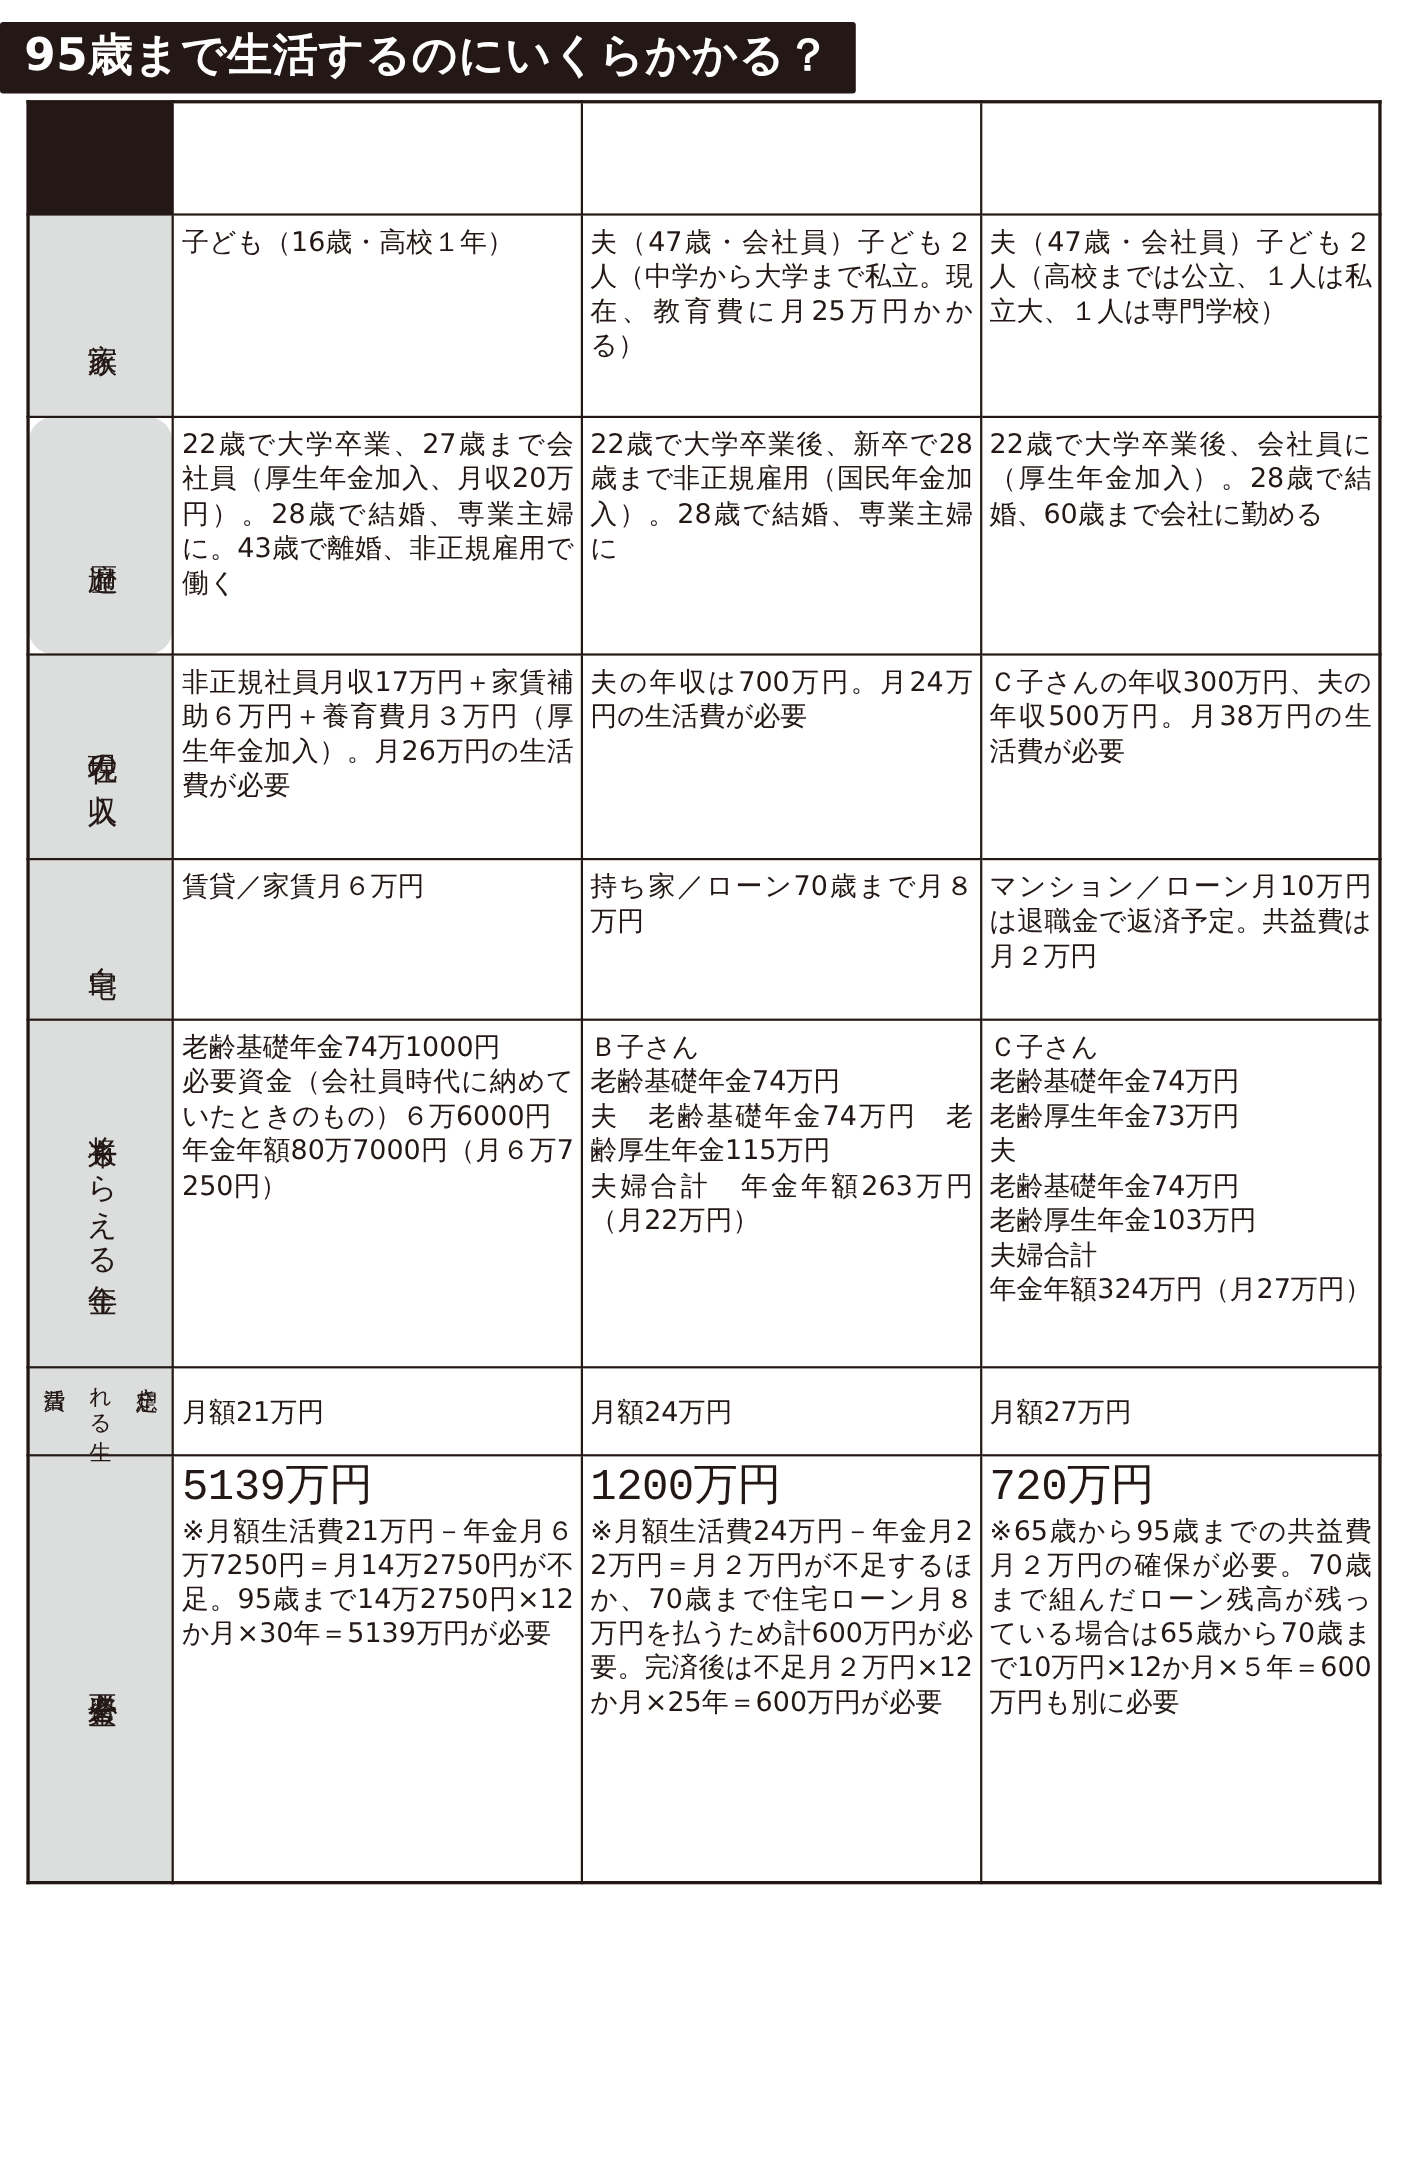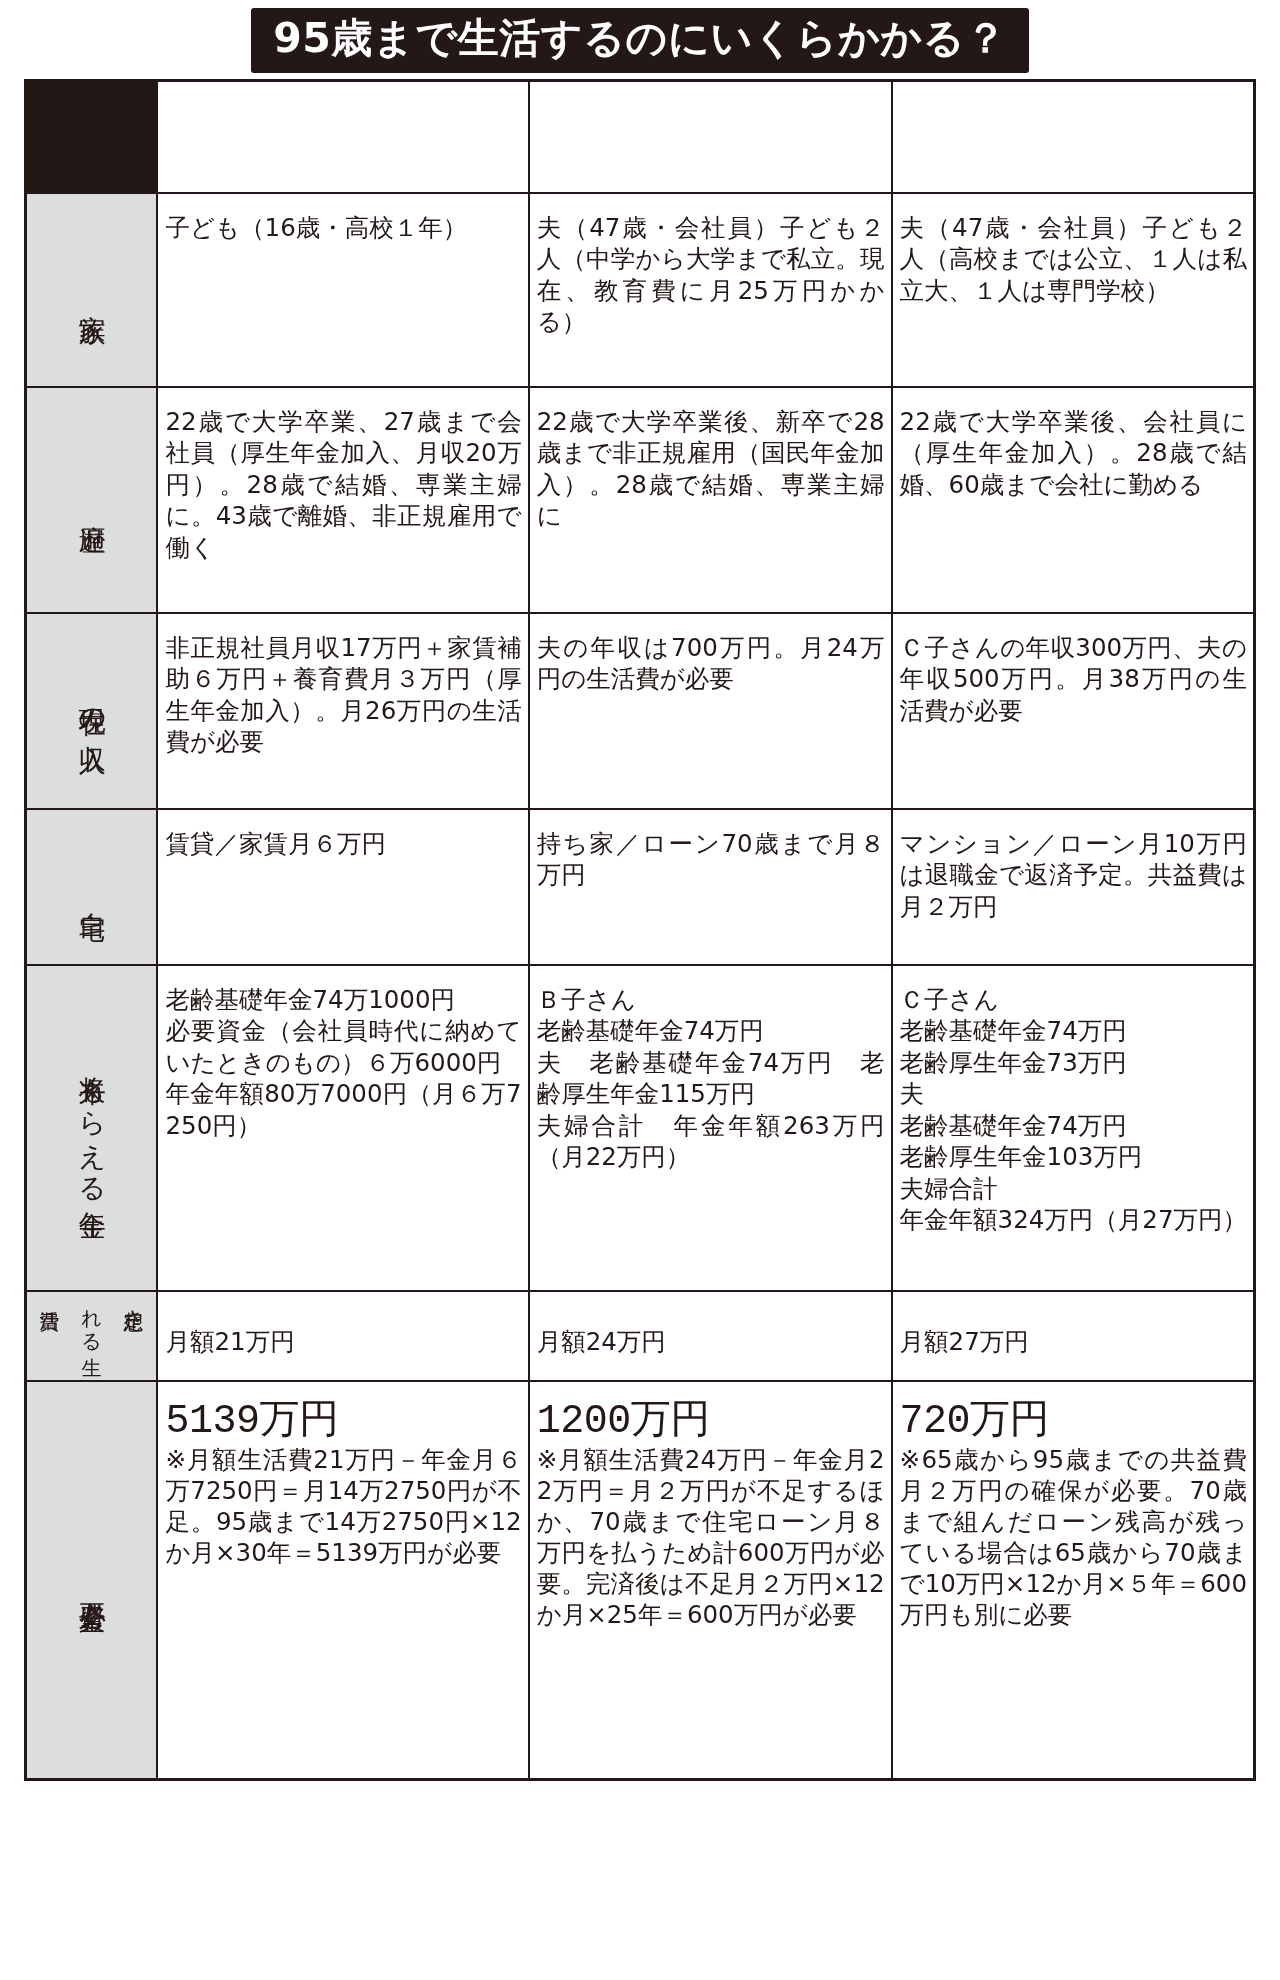--- a/index.html
+++ b/index.html
@@ -19,23 +19,22 @@
     position: relative;
     width: 1280px;
     height: 1980px;
     box-sizing: border-box;
     padding: 0;
   }
 
   
   .title-wrap {
     display: flex;
-    justify-content: center;
     align-items: center;
-    padding-top: 8px;
+    padding-top: 20px;
     padding-bottom: 6px;
   }
   .title-banner {
     display: inline-block;
     background: #231815;
     color: #ffffff;
     font-size: 41px;
     font-weight: bold;
     letter-spacing: 0.5px;
     line-height: 1.12;
@@ -48,21 +47,21 @@
   .tbl {
     border-collapse: collapse;
     table-layout: fixed;
     width: 1232px;
     margin: 0 auto;
     border: 3px solid #231815;
   }
   .tbl td, .tbl th {
     border: 2px solid #231815;
     vertical-align: top;
-    padding: 18px 6px 6px 7px;
+    padding: 8px 6px 6px 7px;
     font-size: 24.5px;
     line-height: 1.285;
     text-align: justify;
     text-justify: inter-character;
     word-break: break-all;
     background: #ffffff;
   }
 
   col.c-label { width: 128px; }
   col.c-a     { width: 360px; }
@@ -137,21 +136,21 @@
     font-weight: normal;
     font-family: Liberation Mono, monospace;
   }
   td.final {
     font-size: 24.5px;
     line-height: 1.265;
   }
 
   
   tr.r-family   td { height: 168px; }
-  tr.r-career   td { height: 200px; }
+  tr.r-career   td { height: 200px; border-radius: 23px; }
   tr.r-income   td { height: 170px; }
   tr.r-home     td { height: 130px; margin-left: 12px; }
   tr.r-pension  td { height: 300px; }
   tr.r-living   td { height: 64px; }
   tr.r-needed   td { height: 372px; }
 
   tr.r-living td.rowlabel { padding: 3px 2px; }
   tr.r-living td { vertical-align: middle; }
 </style>
 </head>

